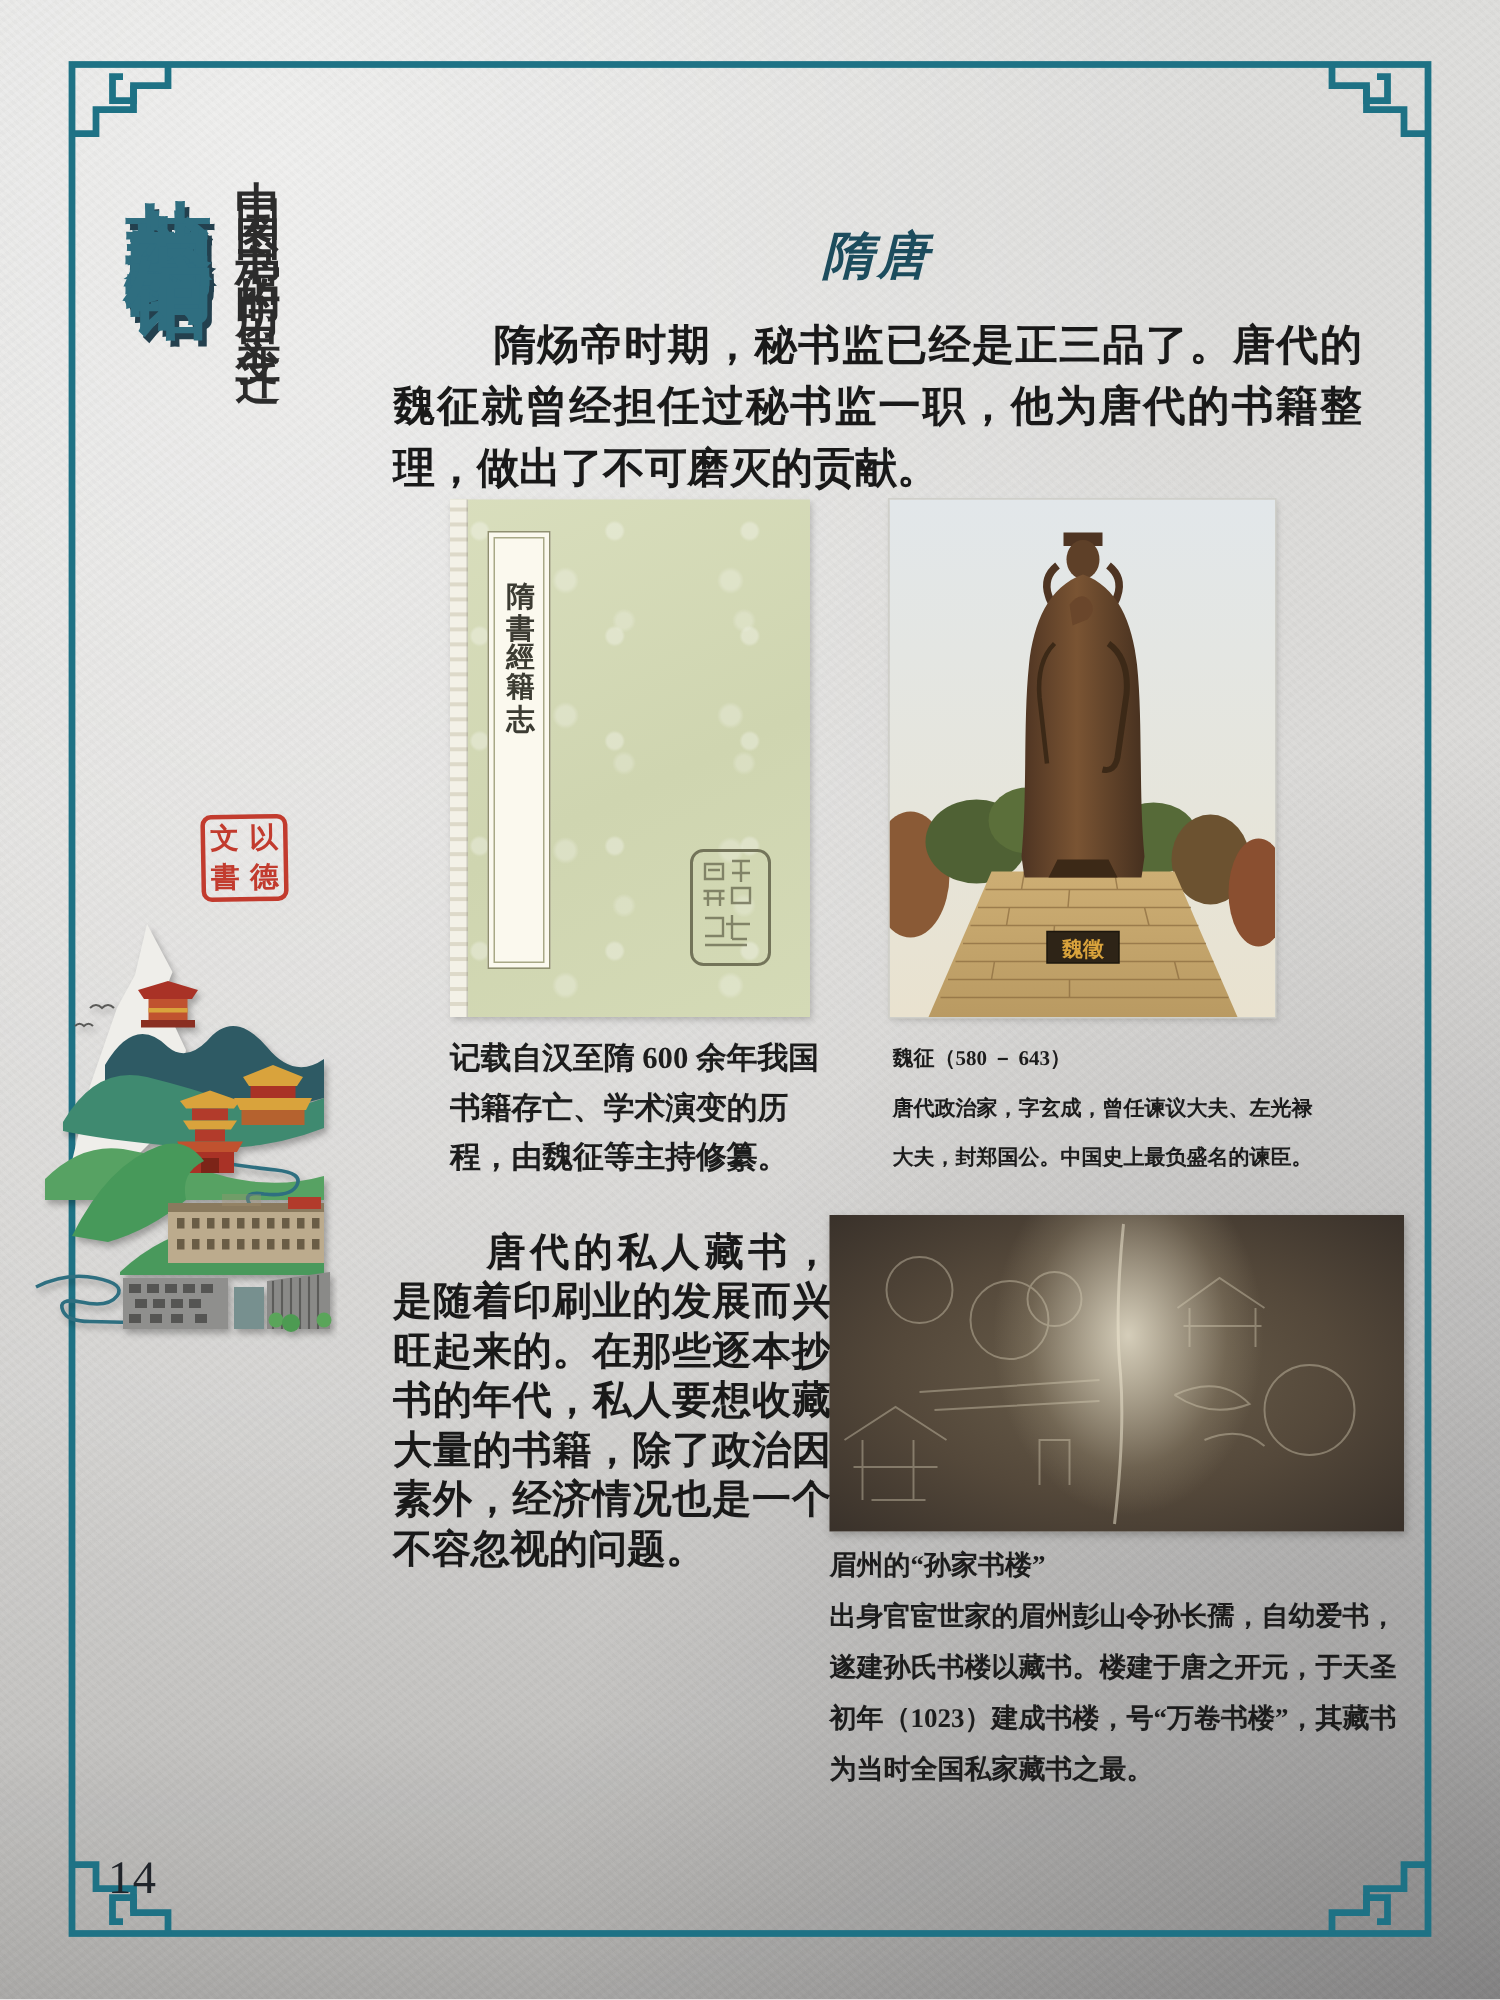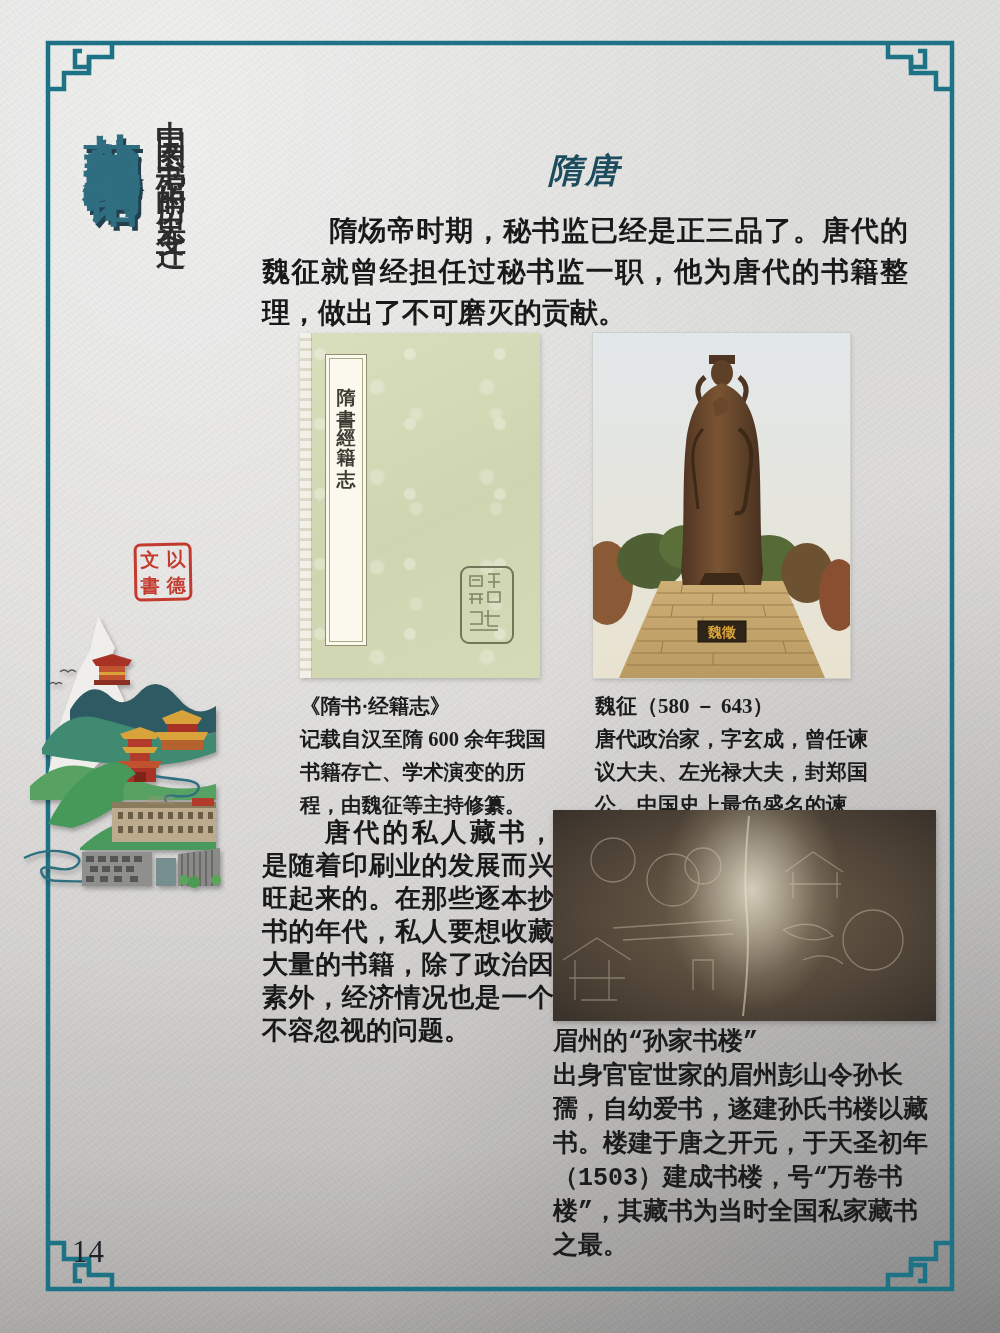--- a/index.html
+++ b/index.html
@@ -45,27 +45,27 @@
     text-align:center;font-size:34px;font-weight:700;color:#1c4c5d;letter-spacing:3px;font-style:italic;
   }
   .para1{
     position:absolute;left:262px;top:210px;width:646px;
     font-size:28px;line-height:41px;font-weight:600;color:#191919;
     text-align:justify;text-indent:2.4em;
   }
   .para2{
     position:absolute;left:262px;top:818px;width:292px;
     font-size:26px;line-height:33px;font-weight:600;color:#191919;
-    text-align:justify;text-indent:2.4em;font-family:Liberation Mono, monospace;
+    text-align:justify;text-indent:2.4em;
   }
   .caption{font-weight:600;color:#1c1c1c;}
   .caption .cap-title{display:block;}
   .caption1{position:absolute;left:300px;top:690px;width:258px;font-size:20.5px;line-height:33px;}
-  .caption2{position:absolute;left:595px;top:690px;width:286px;font-size:21px;line-height:33px;}
-  .caption3{position:absolute;left:553px;top:1026px;width:388px;font-size:25px;line-height:34px;font-family:Liberation Mono, monospace;}
+  .caption2{position:absolute;left:595px;top:690px;width:286px;font-size:14px;line-height:33px;}
+  .caption3{position:absolute;left:553px;top:1026px;width:388px;font-size:18px;line-height:34px;}
   
   .fig-book{
     position:absolute;left:300px;top:333px;width:240px;height:345px;
     background:
       radial-gradient(circle at 22% 30%, rgba(255,255,255,0.30) 0 5px, rgba(255,255,255,0) 7px),
       radial-gradient(circle at 70% 60%, rgba(255,255,255,0.25) 0 6px, rgba(255,255,255,0) 9px),
       radial-gradient(circle at 45% 85%, rgba(255,255,255,0.22) 0 5px, rgba(255,255,255,0) 8px),
       linear-gradient(155deg,#d9debd 0%,#cfd5b0 55%,#d4dab6 100%);
     background-size:90px 70px, 110px 90px, 80px 95px, 100% 100%;
     box-shadow:1px 2px 4px rgba(60,60,55,0.25);
@@ -357,21 +357,20 @@
         <path d="M129,50 C106,58 96,82 93,110 C89,148 92,196 88,238 L90,252 L168,252 L170,238 C166,196 169,148 165,110 C162,82 152,58 129,50 Z" fill="url(#bronze)"></path>
         <path d="M120,70 q8,-10 14,-2 q4,6 -2,12 l-10,4 z" fill="#6a462b"></path>
         <path d="M146,96 q14,10 12,34 l-6,42 q-2,10 -10,8" fill="none" stroke="#3c2917" stroke-width="4"></path>
         <path d="M110,96 q-12,12 -10,36 l5,44" fill="none" stroke="#3c2917" stroke-width="3"></path>
         <path d="M112,240 l-6,12 h46 l-6,-12 z" fill="#3c2917"></path>
       </g>
     </svg>
   </div>
 
   <div class="caption caption1">
-    <span class="cap-title">《隋书·经籍志》</span>
     <span>记载自汉至隋 600 余年我国书籍存亡、学术演变的历程，由魏征等主持修纂。</span>
   </div>
   <div class="caption caption2">
     <span class="cap-title">魏征（580 － 643）</span>
     <span>唐代政治家，字玄成，曾任谏议大夫、左光禄大夫，封郑国公。中国史上最负盛名的谏臣。</span>
   </div>
 
   <div class="para2">唐代的私人藏书，是随着印刷业的发展而兴旺起来的。在那些逐本抄书的年代，私人要想收藏大量的书籍，除了政治因素外，经济情况也是一个不容忽视的问题。</div>
 
   <div class="fig-carving">
@@ -388,17 +387,17 @@
         <path d="M230,120 q30,-14 50,6 q-26,10 -50,-6 M250,150 q24,-10 40,4"></path>
       </g>
       <g stroke="#efe8d2" fill="none" opacity="0.5" stroke-width="2">
         <path d="M196,6 q-6,60 -2,100 q3,40 -4,100"></path>
       </g>
     </svg>
   </div>
 
   <div class="caption caption3">
     <span class="cap-title">眉州的“孙家书楼”</span>
-    <span>出身官宦世家的眉州彭山令孙长孺，自幼爱书，遂建孙氏书楼以藏书。楼建于唐之开元，于天圣初年（1503）建成书楼，号“万卷书楼”，其藏书为当时全国私家藏书之最。</span>
+    <span>出身官宦世家的眉州彭山令孙长孺，自幼爱书，遂建孙氏书楼以藏书。楼建于唐之开元，于天圣初年（1023）建成书楼，号“万卷书楼”，其藏书为当时全国私家藏书之最。</span>
   </div>
 
   <div class="page-number">14</div>
 </div>
 
 </body></html>

